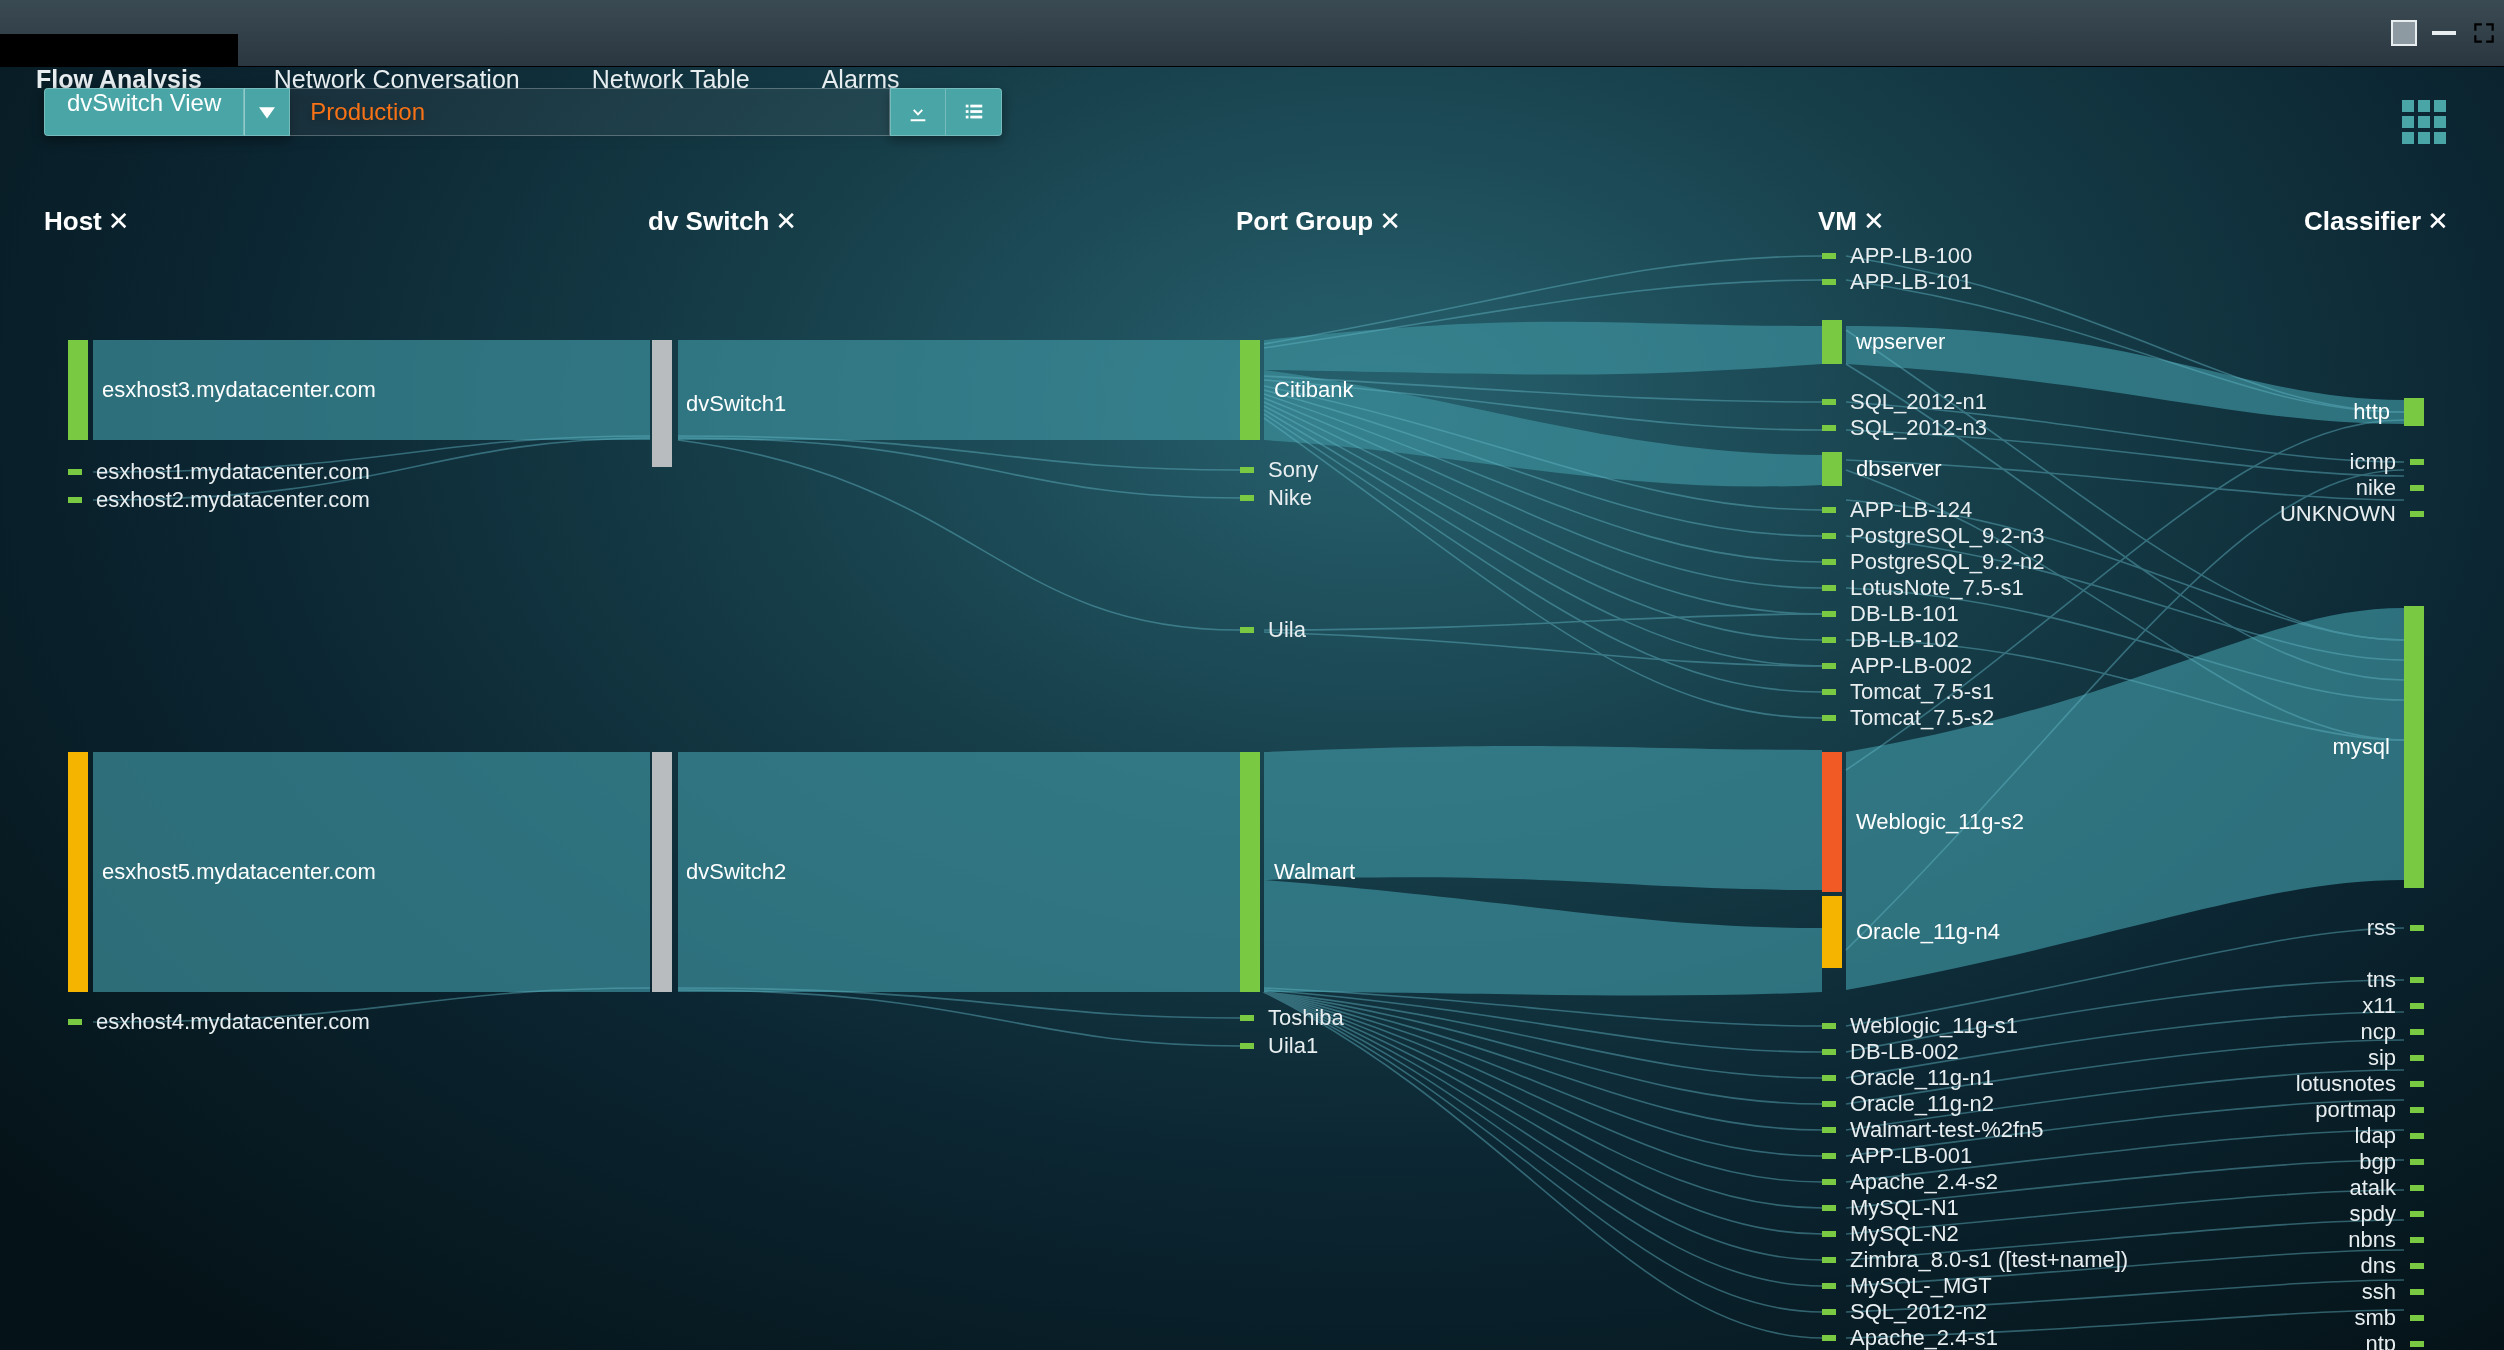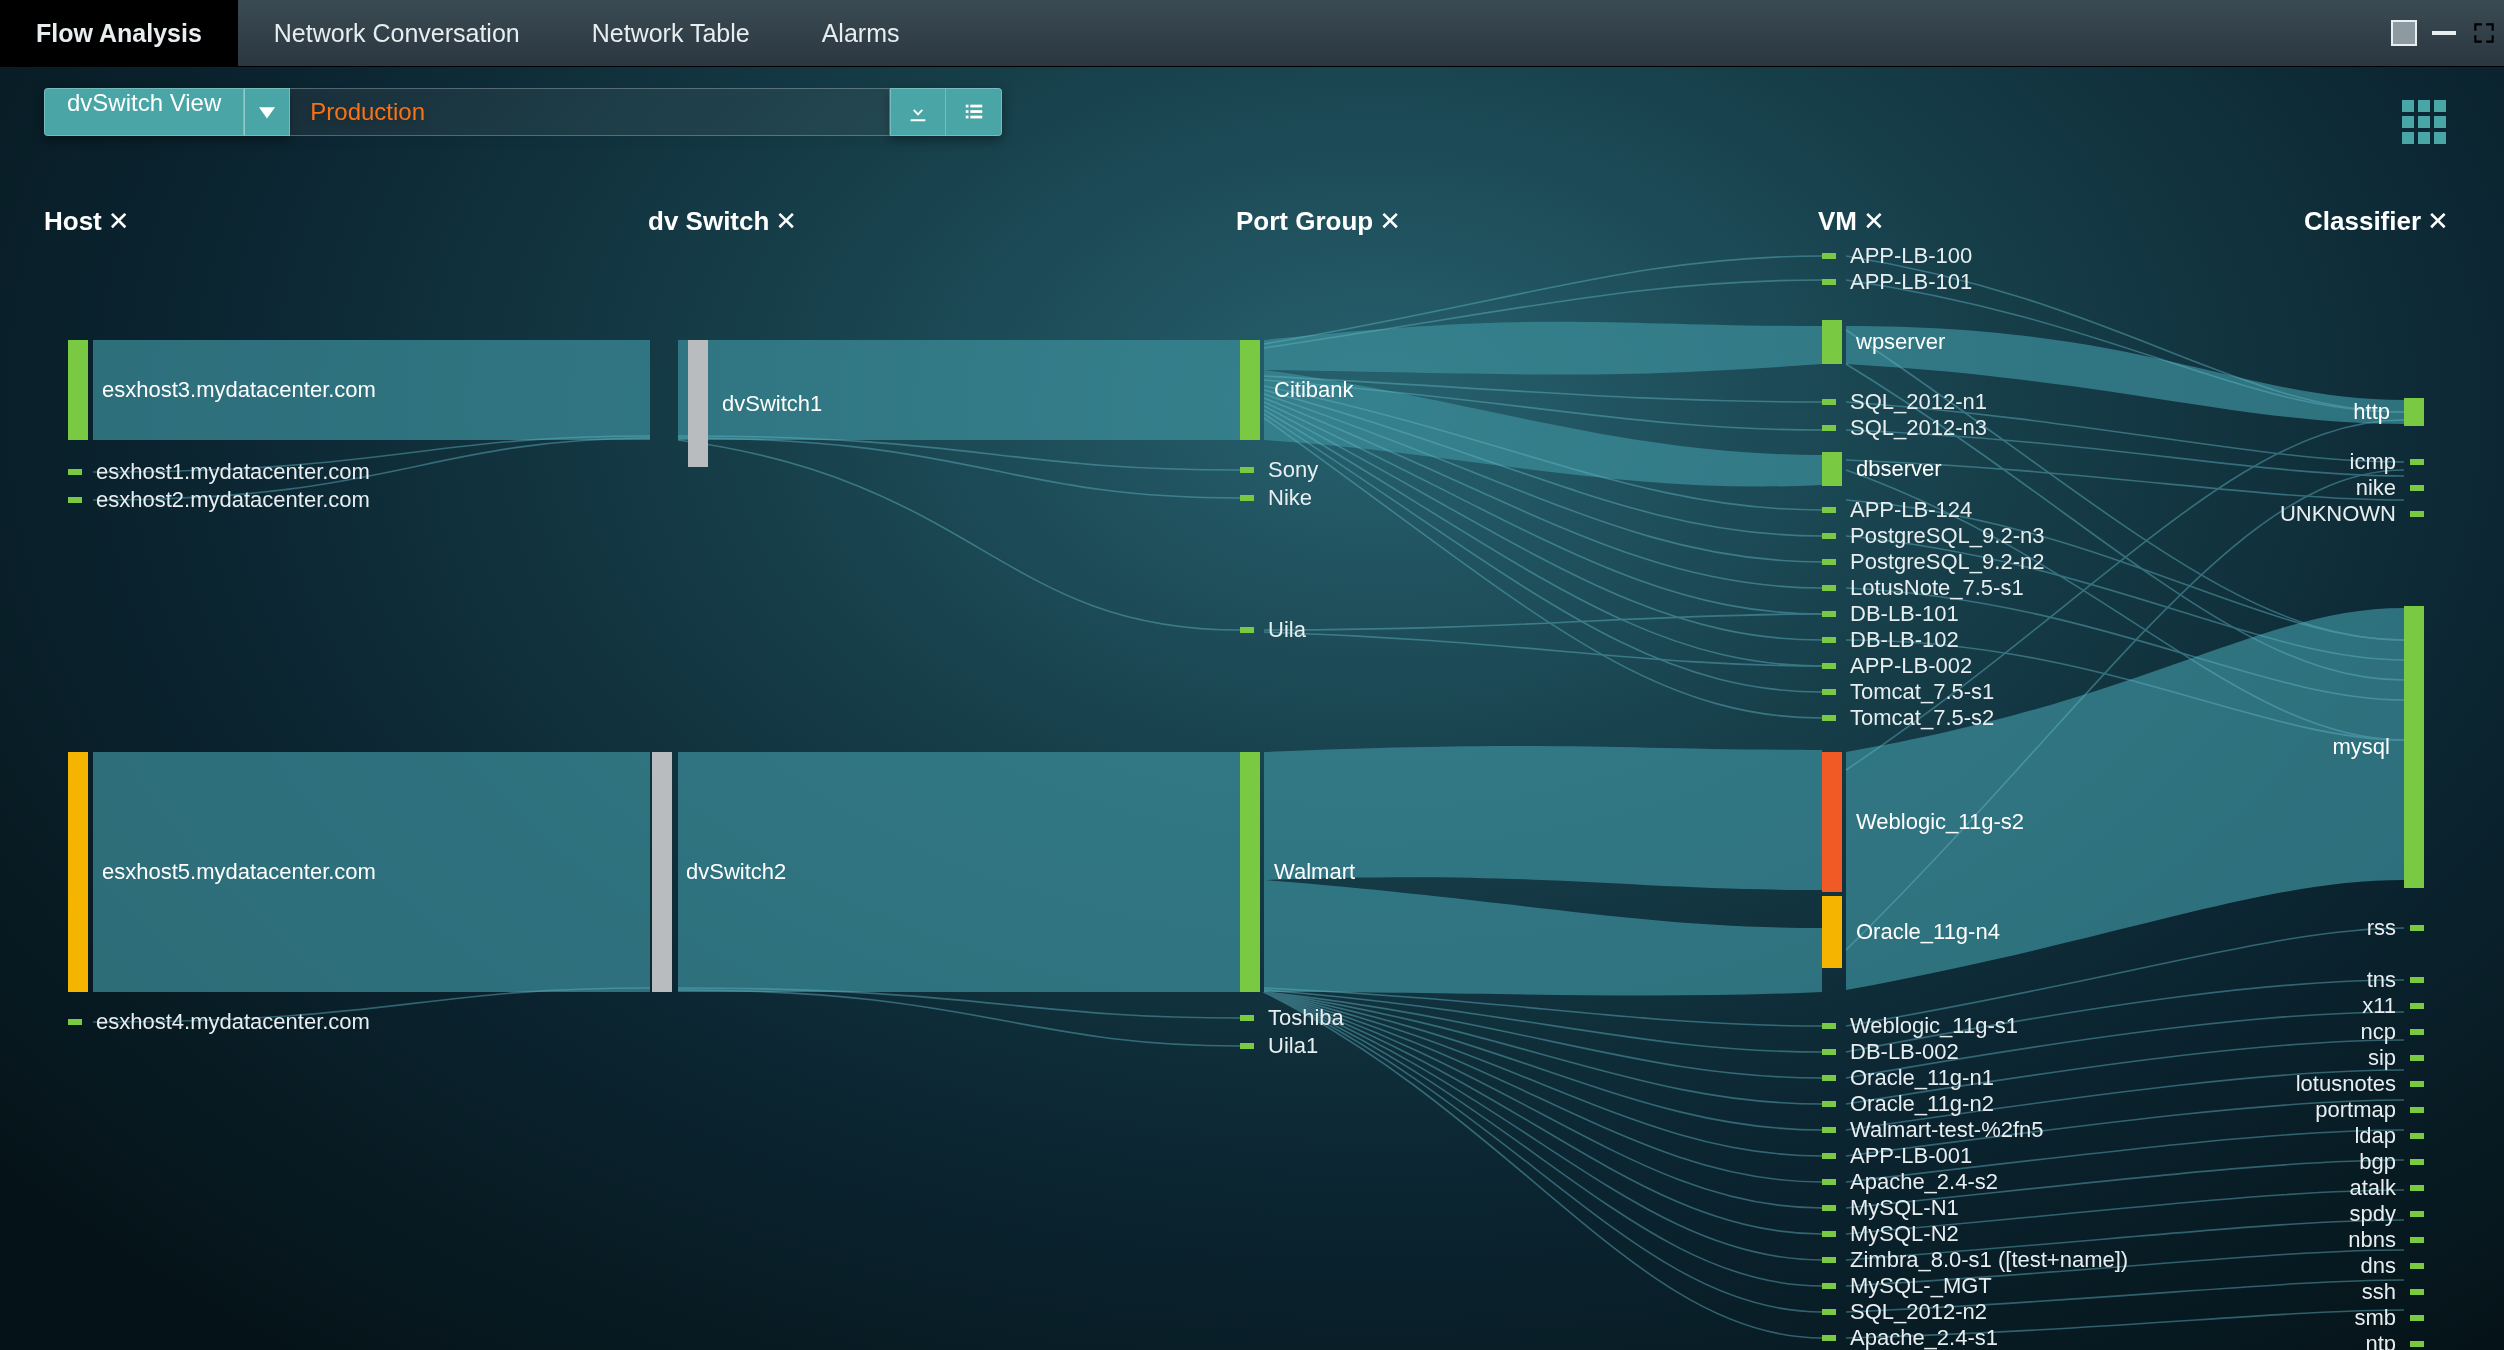--- a/index.html
+++ b/index.html
@@ -16,26 +16,27 @@
   .topnav {
     position: absolute;
     left: 0; right: 0; top: 0;
     height: 66px;
     background: linear-gradient(#3a4a53, #2b3740);
     border-bottom: 1px solid #000;
     display: flex;
     align-items: stretch;
   }
   .topnav .tab {
-    padding: 0 36px;
+    padding: 12px 36px;
     font-size: 25px;
     line-height: 66px;
     color: #e8eef0;
     cursor: pointer;
     user-select: none;
+    margin-top: 34px;
   }
   .topnav .tab.active {
     background: #000;
     font-weight: 700;
   }
   .topnav .spacer { flex: 1 1 auto; }
   .winbtn {
     width: 40px; height: 66px;
     display: flex; align-items: center; justify-content: center;
     cursor: pointer;
@@ -331,21 +332,21 @@
 </div>
 <div class="node" style="left:68px; top:752px; height:240px">
   <div class="bar c-yellow"></div>
     <span class="lbl">esxhost5.mydatacenter.com</span>
 </div>
 <div class="node small" style="left:68px; top:1018px">
   <div class="bar c-green"></div>
     <span class="lbl">esxhost4.mydatacenter.com</span>
 </div>
 
-<div class="node" style="left:688px; top:340px; height:127px">
+<div class="node" style="left:652px; top:340px; height:127px">
   <div class="bar c-gray"></div>
     <span class="lbl">dvSwitch1</span>
 </div>
 <div class="node" style="left:652px; top:752px; height:240px">
   <div class="bar c-gray"></div>
     <span class="lbl">dvSwitch2</span>
 </div>
 
 <div class="node" style="left:1240px; top:340px; height:100px">
   <div class="bar c-green"></div>

